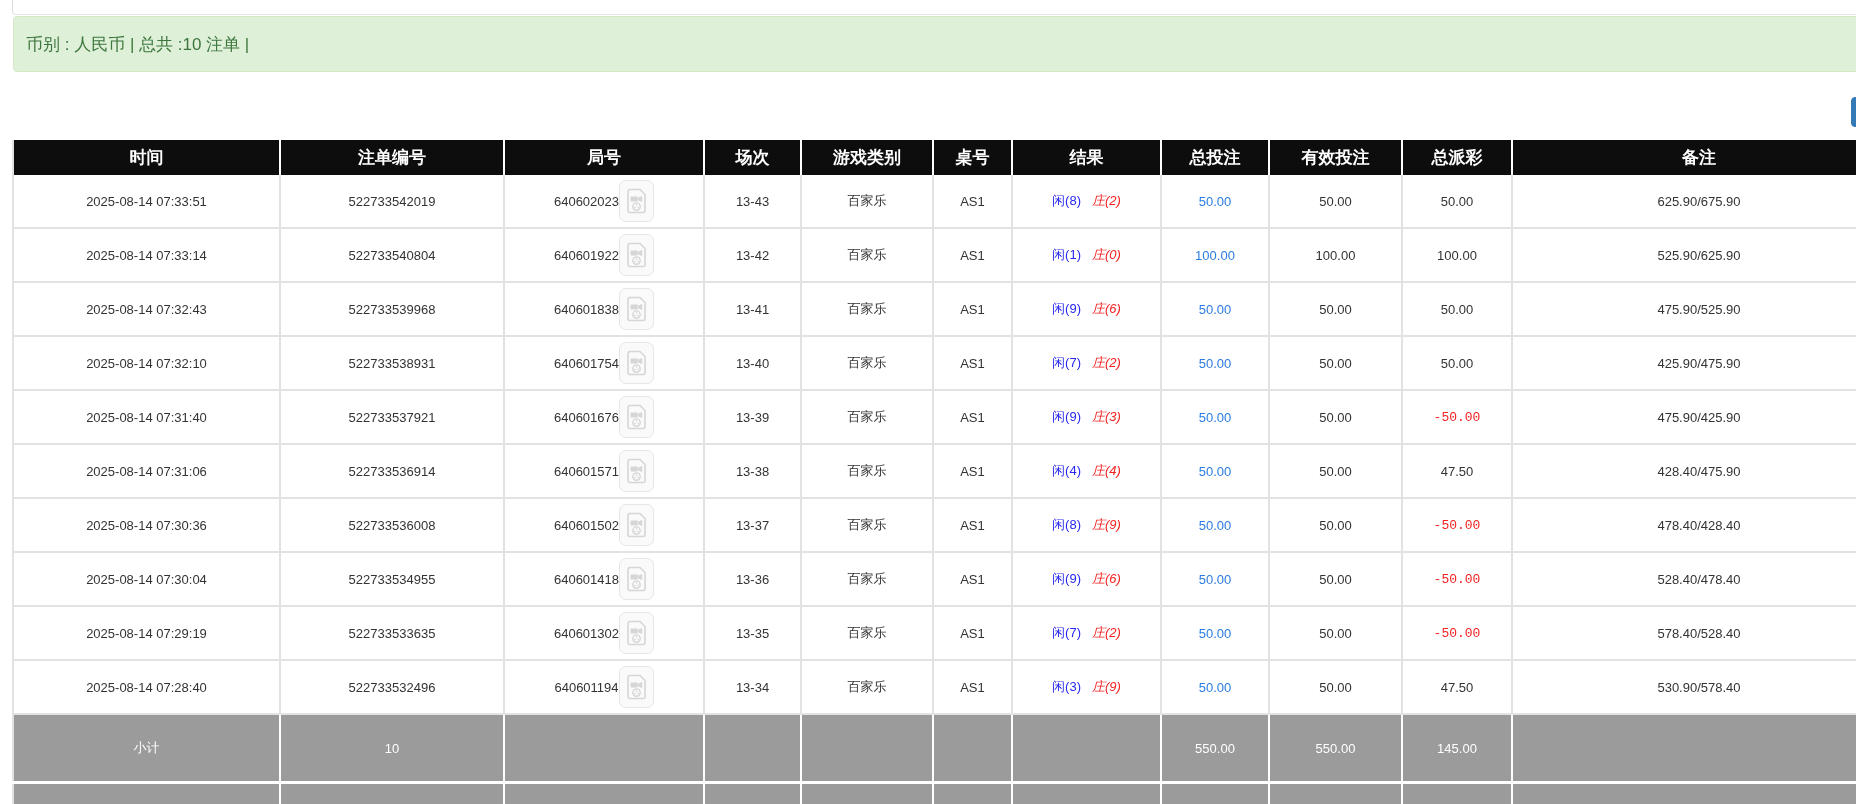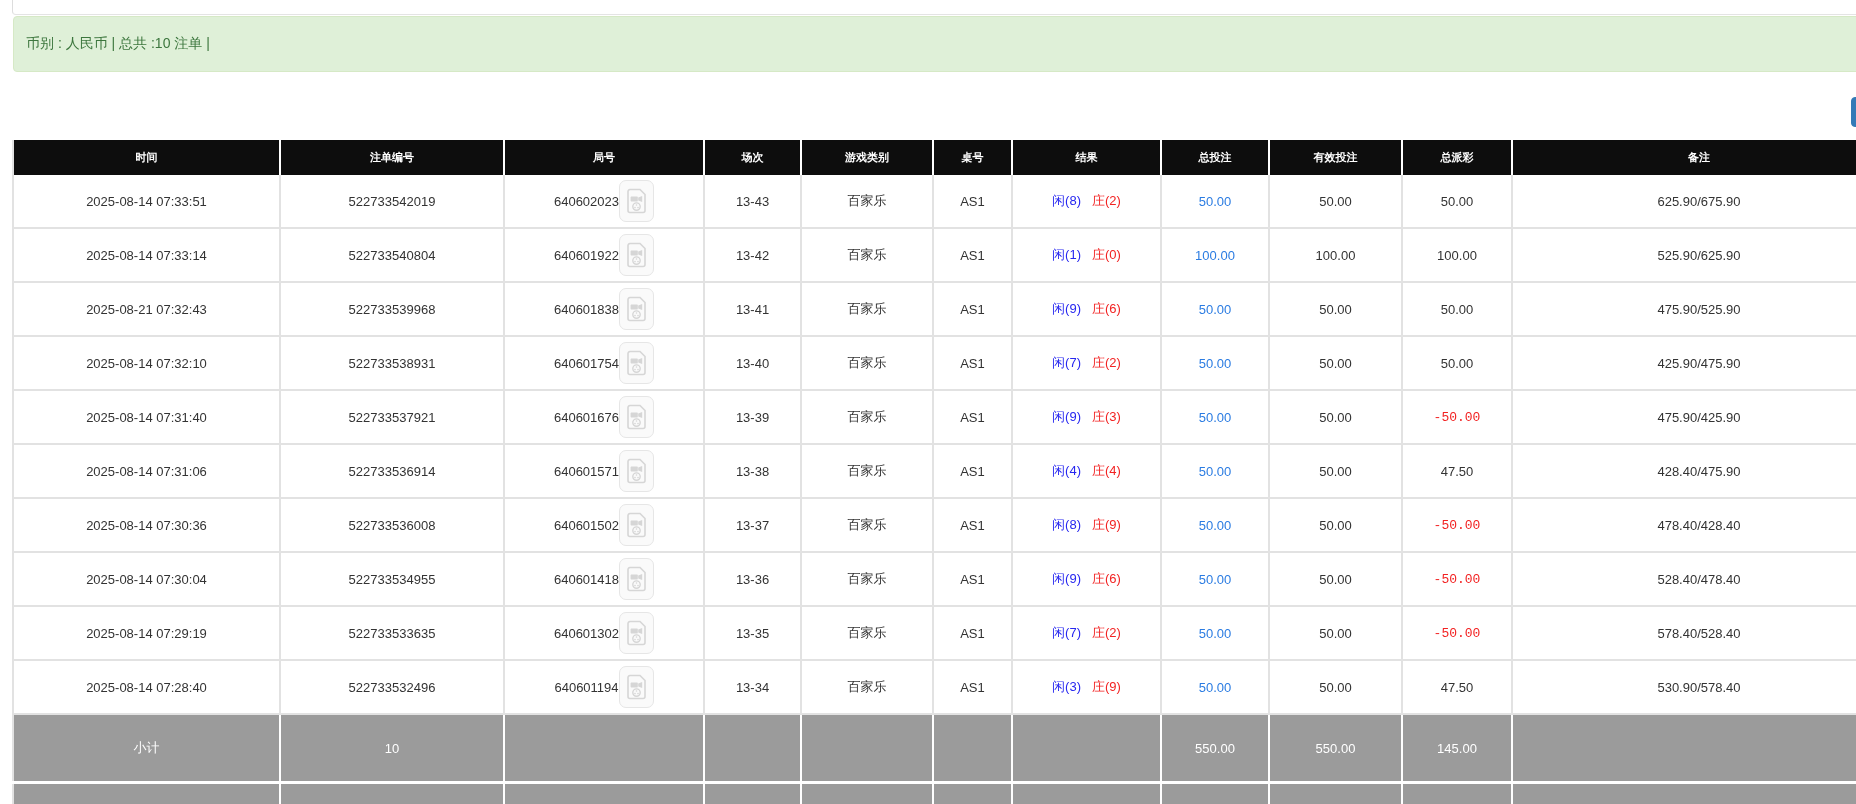--- a/index.html
+++ b/index.html
@@ -13,55 +13,55 @@
     border-left:1px solid #ddd;border-bottom:1px solid #e4e4e4;
     border-bottom-left-radius:4px;
   }
   
   .alert-bar{
     position:absolute;left:13px;top:16px;width:1877px;height:56px;box-sizing:border-box;
     background:var(--alert-bg);border:1px solid var(--alert-border);border-radius:4px;
   }
   .alert-left{
     position:absolute;left:12px;top:0;height:100%;display:flex;align-items:center;
-    color:var(--alert-text);font-size:14px;
+    color:var(--alert-text);font-size:17px;
   }
   .alert-notice{
     position:absolute;left:1324px;top:0;height:100%;display:flex;align-items:center;
     color:var(--notice-red);font-size:13.5px;white-space:nowrap;
   }
   
   .cut-btn{
     position:absolute;left:1851px;top:97px;width:64px;height:30px;
     background:var(--btn-blue);border:1px solid var(--btn-blue);border-radius:4px;cursor:pointer;
   }
   
   .table-wrap{position:absolute;left:12px;top:140px;width:1873px;}
   table{border-collapse:collapse;table-layout:fixed;width:1873px;border-left:2px solid #e2e2e2;}
   thead th{
-    background:#0d0d0d;color:#fff;font-weight:700;font-size:11px;height:35px;
+    background:#0d0d0d;color:#fff;font-weight:700;font-size:17px;height:35px;
     border-right:2px solid #fff;padding:0;text-align:center;
   }
   tbody td{
     background:#fff;height:52px;text-align:center;font-size:13px;color:#333;
     border-right:2px solid #e2e2e2;border-bottom:2px solid #e2e2e2;padding:0;
     white-space:nowrap;overflow:hidden;
   }
   tfoot td{
     background:#9b9b9b;color:#fff;font-size:13px;height:34px;text-align:center;
     border-right:2px solid #fff;border-bottom:3px solid #fff;padding:16px;white-space:nowrap;
   }
   .round-wrap{display:flex;align-items:center;justify-content:center;}
   .video-btn{
     display:inline-flex;align-items:center;justify-content:center;
     width:33px;height:40px;background:#fafafa;border:1px solid #e6e6e6;border-radius:7px;
     cursor:pointer;flex:0 0 auto;
   }
   .res-player{color:var(--result-blue);}
-  .res-banker{color:var(--result-red);margin-left:11px;}
+  .res-banker{color:var(--result-red);margin-left:11px;font-style:italic;}
   .amount-link{color:var(--amount-blue);text-decoration:none;cursor:pointer;}
   td.neg{color:var(--result-red);font-family:Liberation Mono, monospace;}
 </style>
 </head>
 <body>
 
 <div class="top-corner"></div>
 
 <div class="alert-bar">
   <span class="alert-left">币别 : 人民币 | 总共 :10 注单 |</span>
@@ -150,21 +150,21 @@
     <td>13-42</td>
     <td>百家乐</td>
     <td>AS1</td>
     <td><span class="res-player">闲(1)</span><span class="res-banker">庄(0)</span></td>
     <td><a class="amount-link">100.00</a></td>
     <td>100.00</td>
     <td>100.00</td>
     <td>525.90/625.90</td>
   </tr>
         <tr>
-    <td>2025-08-21 07:32:43</td>
+    <td>2025-08-14 07:32:43</td>
     <td>522733539968</td>
     <td>
       <span class="round-wrap">
         <span>640601838</span>
         <span class="video-btn">
           <svg width="21" height="26" viewBox="0 0 21 26" fill="none">
             <path d="M4 1.5h10l5 5v16a2 2 0 0 1-2 2H4a2 2 0 0 1-2-2v-19a2 2 0 0 1 2-2z" stroke="#d6d6d6" stroke-width="1.6"></path>
             <rect x="4.6" y="8.6" width="7.2" height="5" rx="0.8" fill="#d6d6d6"></rect>
             <path d="M12.2 9.6l4-1.6v6l-4-1.6z" fill="#d6d6d6"></path>
             <circle cx="10.5" cy="18.6" r="3.7" stroke="#d6d6d6" stroke-width="1.4"></circle>

